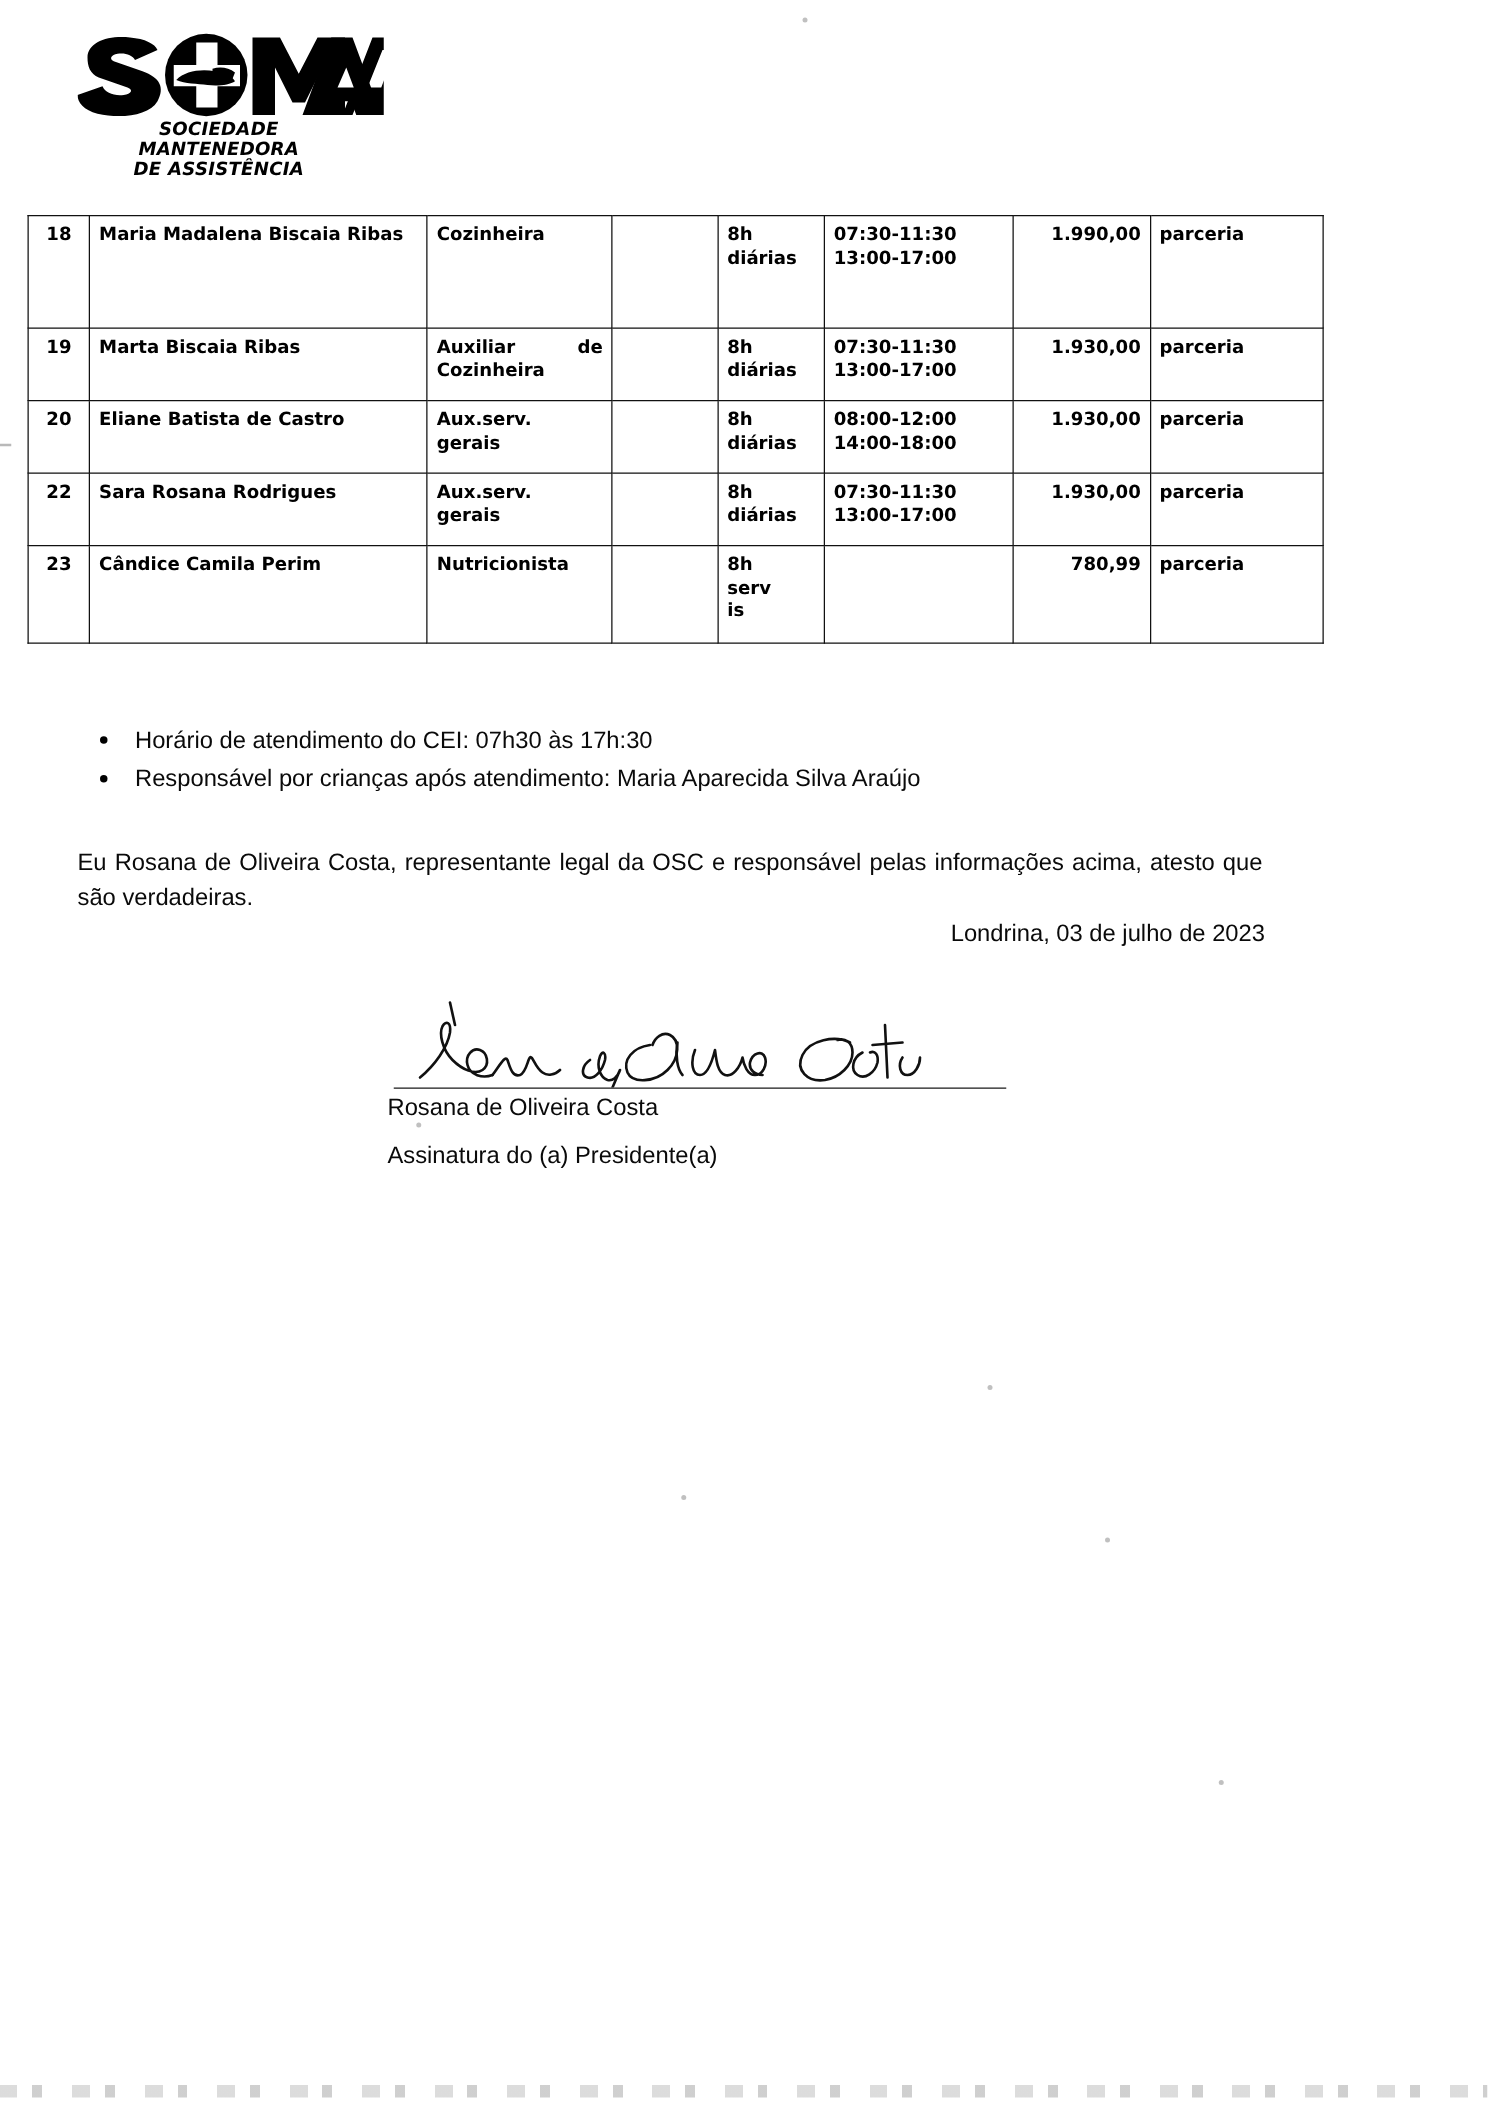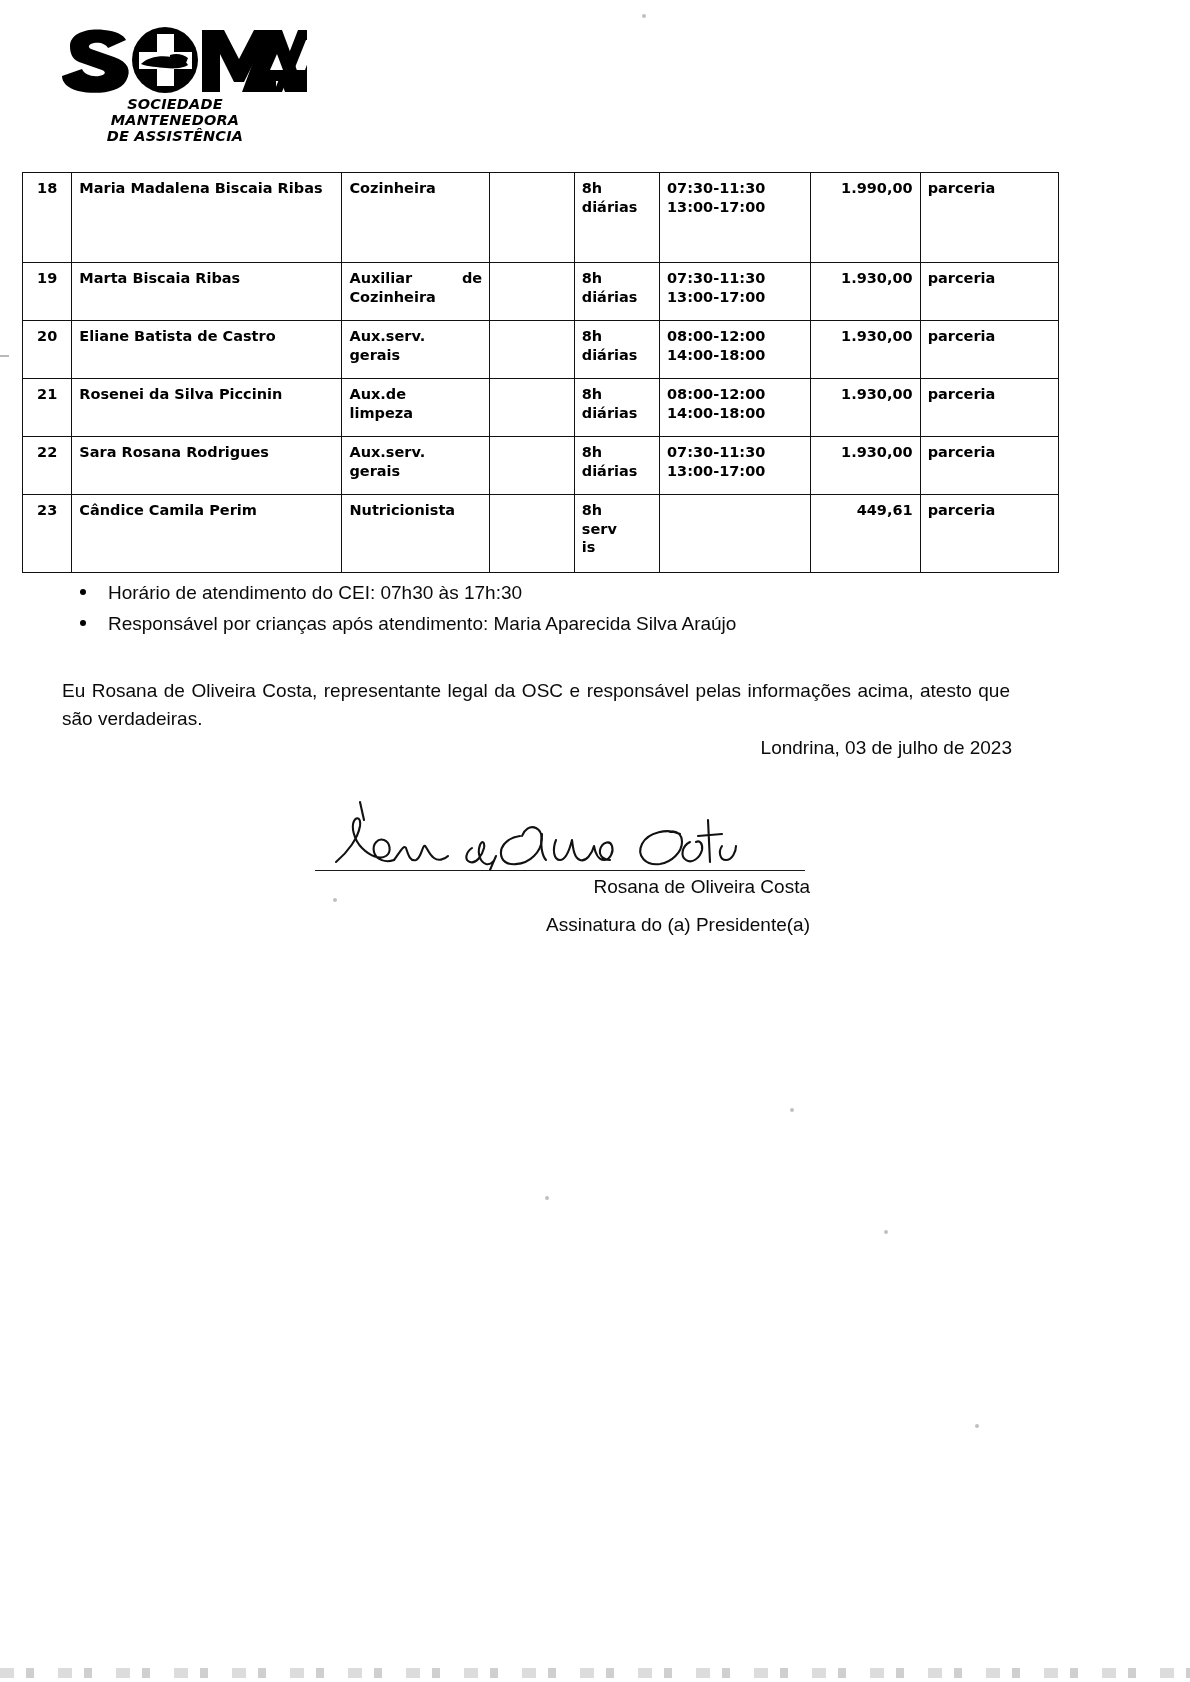--- a/index.html
+++ b/index.html
@@ -154,21 +154,21 @@
     text-align: right;
     font-size: 19px;
   }
 
   
   .signature-block {
     position: absolute;
     left: 310px;
     top: 790px;
     width: 500px;
-    text-align: right;
+    text-align: left;
   }
   .signature-art {
     height: 80px;
     position: relative;
   }
   .signature-art svg {
     position: absolute;
     left: 14px;
     top: 0;
   }
@@ -272,39 +272,20 @@
         <div>diárias</div>
       </td>
       <td class="c-hours">
         <div class="hours-line">08:00-12:00</div>
         <div class="hours-line">14:00-18:00</div>
       </td>
       <td class="c-value">1.930,00</td>
       <td class="c-type">parceria</td>
     </tr>
 
-    <tr class="row-mid">
-      <td class="c-num">21</td>
-      <td class="c-name">Rosenei da Silva Piccinin</td>
-      <td class="c-role">
-        <div>Aux.de</div>
-        <div>limpeza</div>
-      </td>
-      <td class="c-blank"></td>
-      <td class="c-load">
-        <div>8h</div>
-        <div>diárias</div>
-      </td>
-      <td class="c-hours">
-        <div class="hours-line">08:00-12:00</div>
-        <div class="hours-line">14:00-18:00</div>
-      </td>
-      <td class="c-value">1.930,00</td>
-      <td class="c-type">parceria</td>
-    </tr>
 
     <tr class="row-mid">
       <td class="c-num">22</td>
       <td class="c-name">Sara Rosana Rodrigues</td>
       <td class="c-role">
         <div>Aux.serv.</div>
         <div>gerais</div>
       </td>
       <td class="c-blank"></td>
       <td class="c-load">
@@ -327,21 +308,21 @@
       </td>
       <td class="c-blank"></td>
       <td class="c-load">
         <div>8h</div>
         <div>serv</div>
         <div>is</div>
       </td>
       <td class="c-hours">
         <div class="hours-line"></div>
       </td>
-      <td class="c-value">449,61</td>
+      <td class="c-value">780,99</td>
       <td class="c-type">parceria</td>
     </tr>
 
   </tbody>
 </table>
 
 <ul class="bullets">
   <li>
     <span>Horário de atendimento do CEI: 07h30 às 17h:30</span>
   </li>

